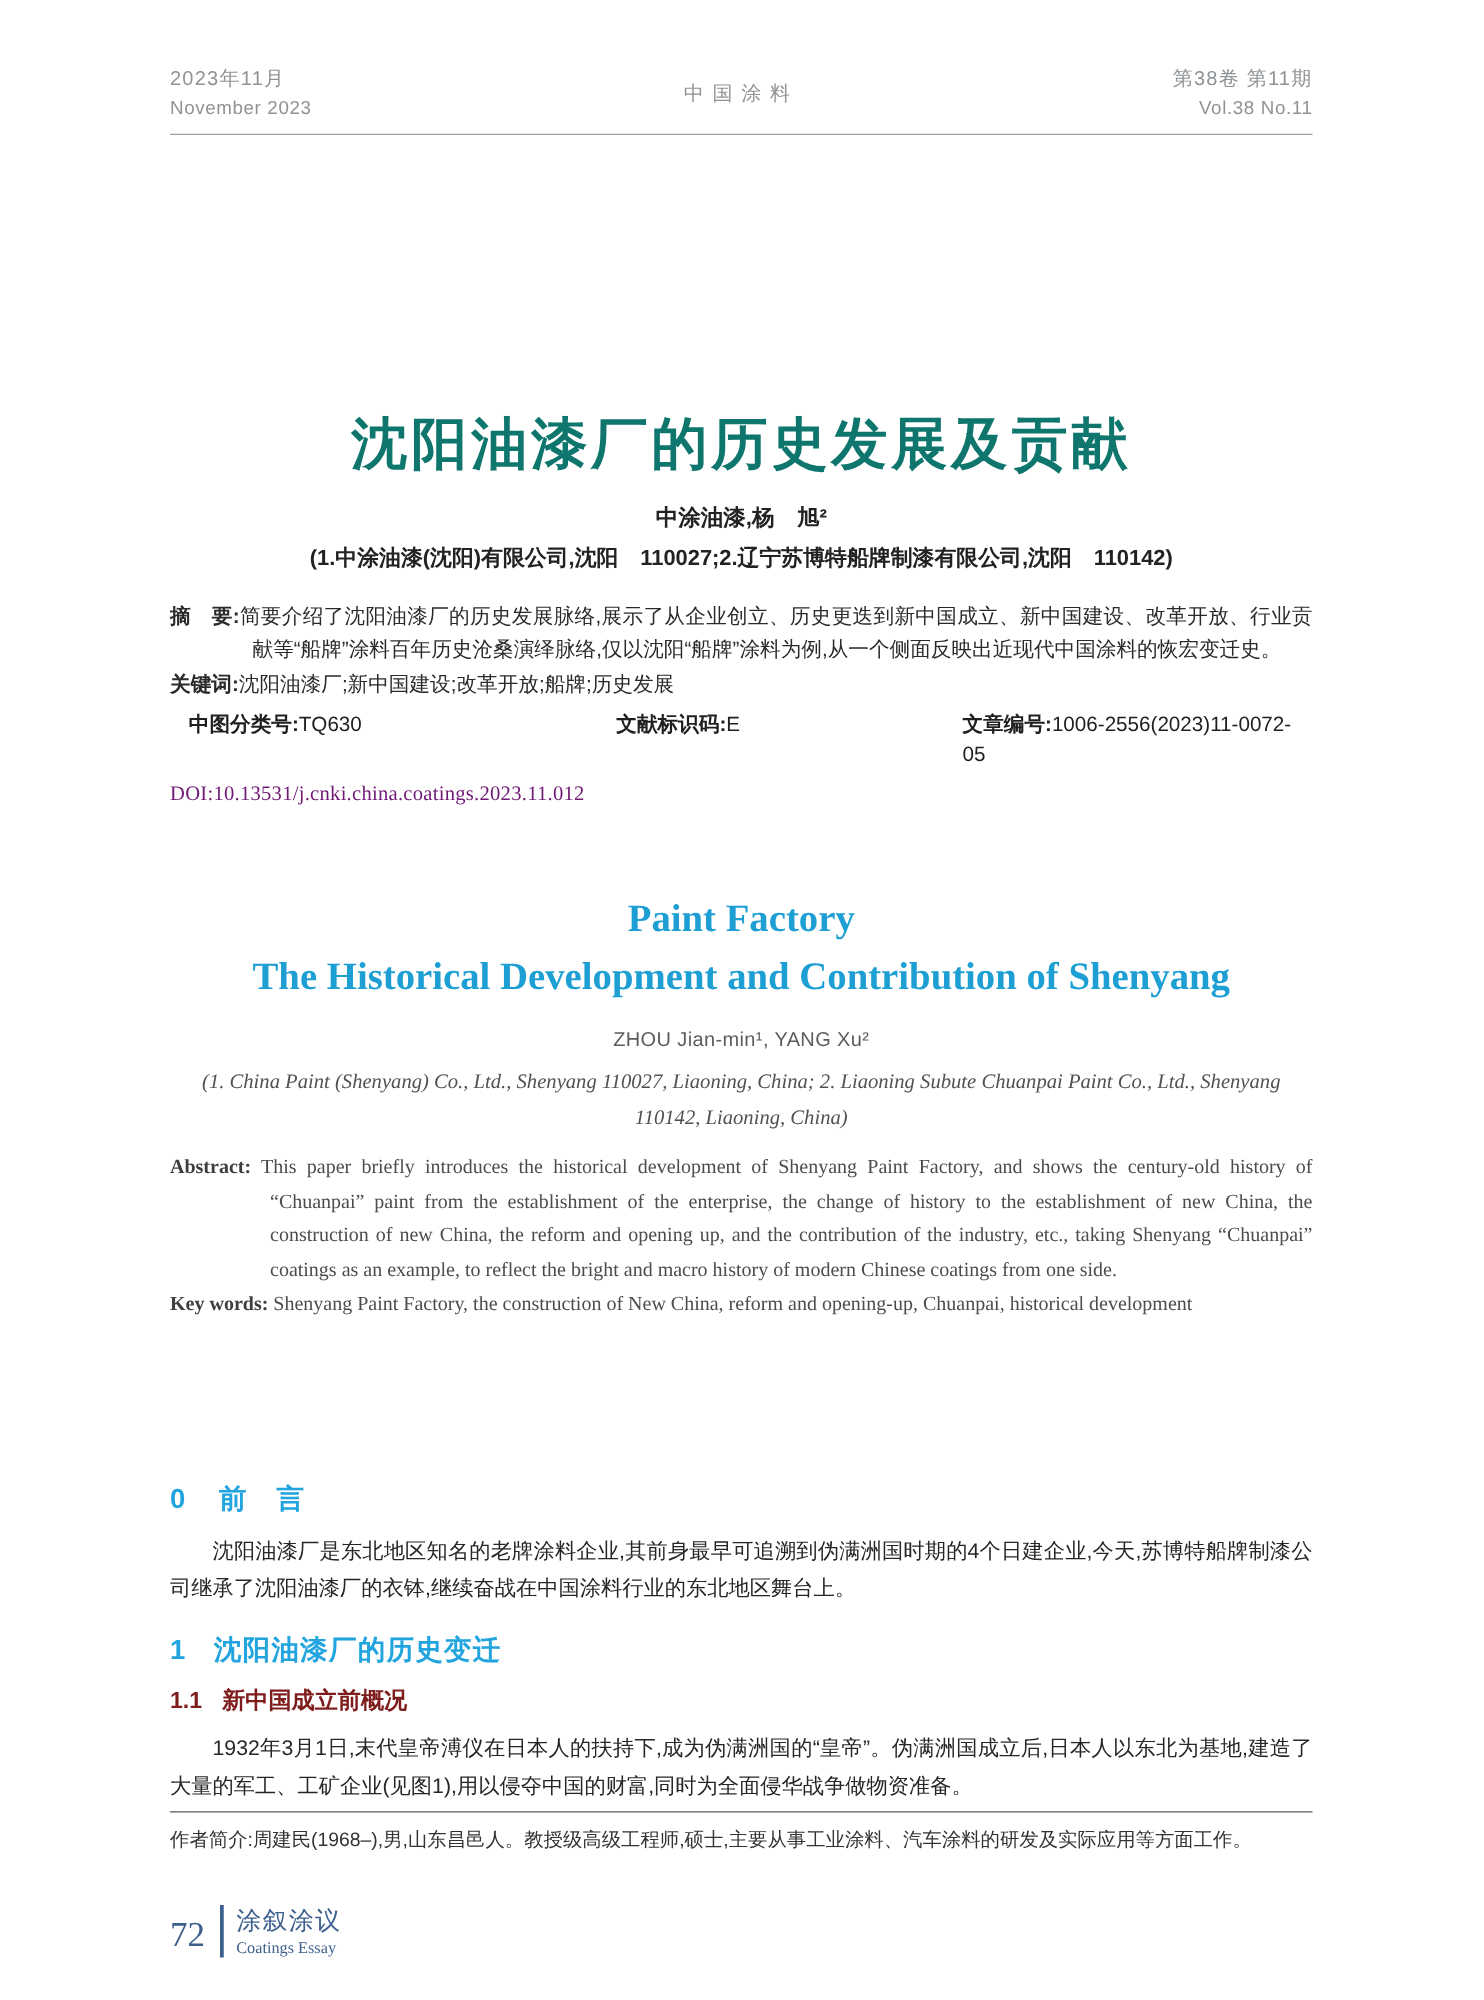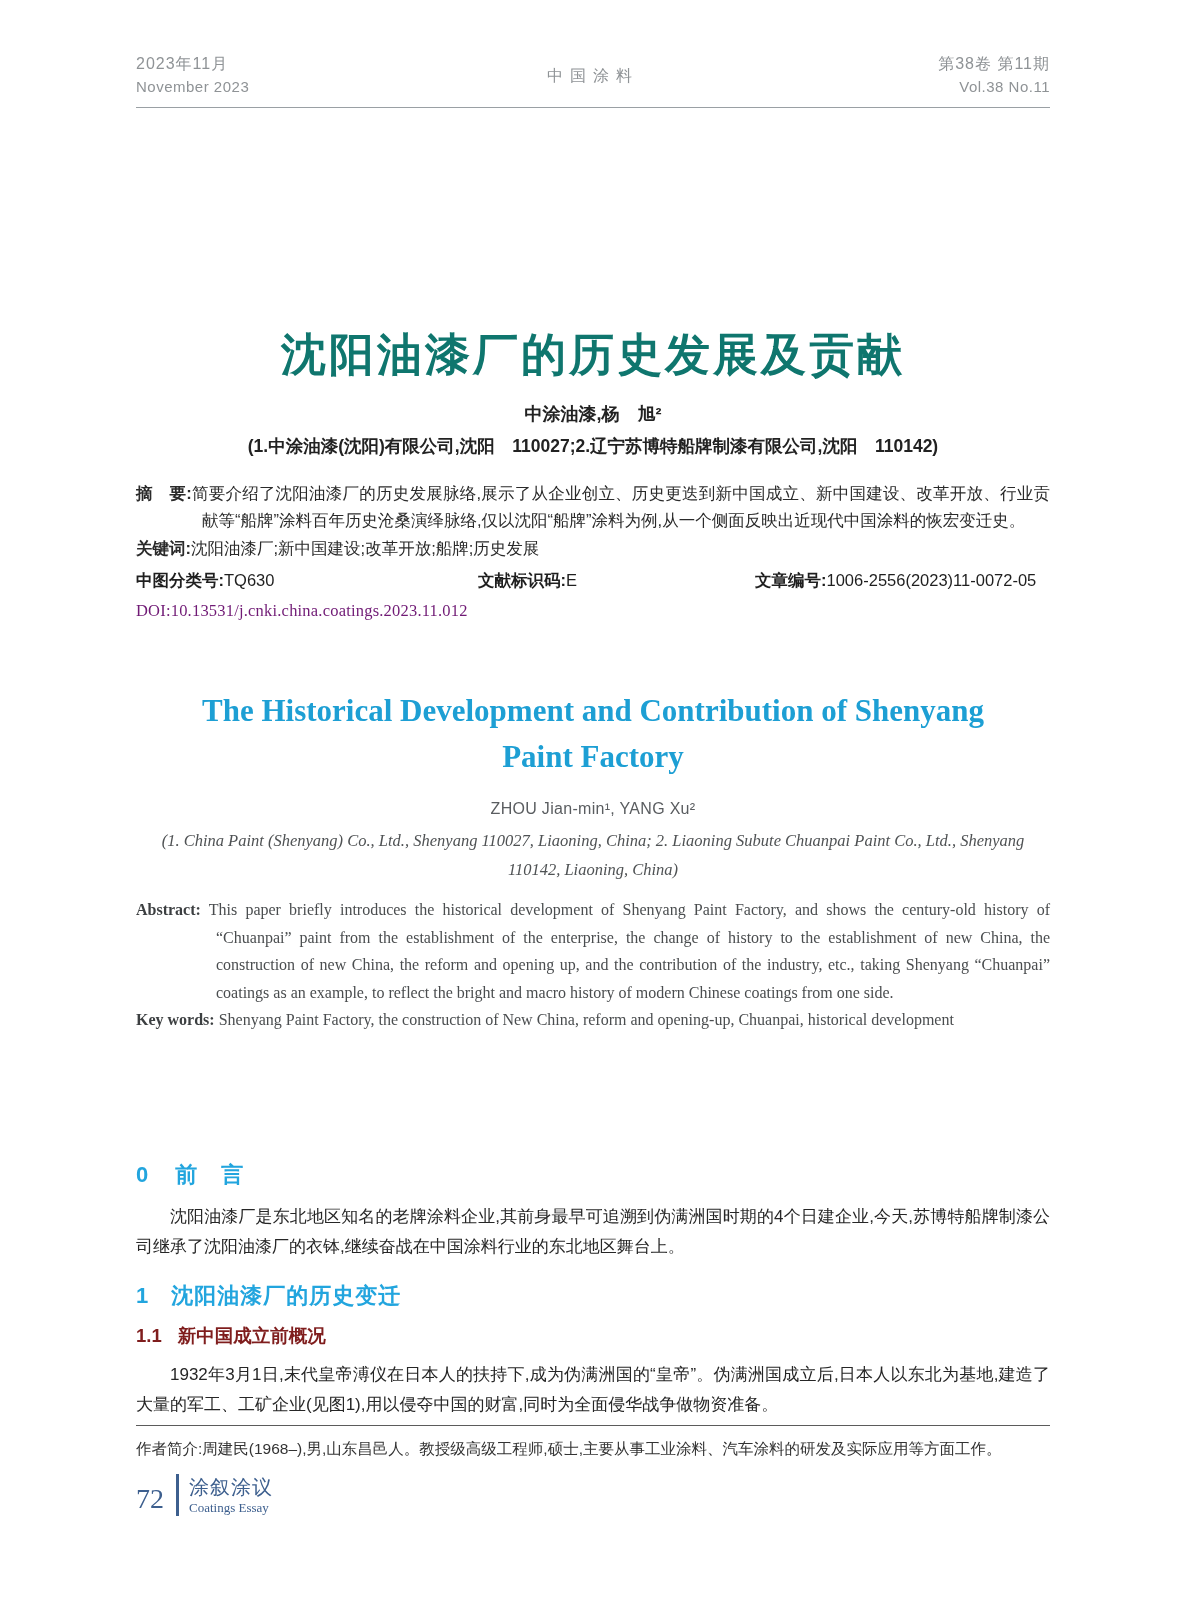--- a/index.html
+++ b/index.html
@@ -62,21 +62,21 @@
     margin-top: 1px;
     font-size: 16.5px; line-height: 27px;
     color: #2a2a2a;
   }
   .meta-row {
     margin-top: 6px;
     display: flex;
     font-size: 16.5px; line-height: 24px;
     color: #1f1f1f;
   }
-  .meta-row .m1 { width: 342px; }
+  .meta-row .m1 { width: 342px; margin-left: 15px; }
   .meta-row .m2 { width: 277px; }
   .meta-row .m3 { flex: 1; }
   .meta-row b { font-weight: bold; }
   .doi {
     margin-top: 8px;
     font-family: "Liberation Serif", serif;
     font-size: 16.5px; line-height: 22px; color: #701a75;
     letter-spacing: .2px;
   }
 
@@ -145,21 +145,21 @@
   
   .footnote {
     margin-top: 6px;
     border-top: 1.5px solid #5b5b5b;
     padding-top: 9px;
     font-size: 15.5px; line-height: 27px; color: #333;
   }
 
   
   .page-footer {
-    margin-top: 12px;
+    margin-top: 38px;
     display: flex; align-items: center;
     color: #3d5f8e;
   }
   .page-footer .pnum {
     font-family: "Liberation Serif", serif;
     font-size: 28px; line-height: 30px;
     padding-top: 8px;
   }
   .page-footer .vbar {
     width: 3px; height: 42px;
@@ -196,22 +196,22 @@
   <p class="keywords-cn"><b>关键词:</b><span>沈阳油漆厂;新中国建设;改革开放;船牌;历史发展</span></p>
 
   <div class="meta-row">
     <span class="m1"><b>中图分类号:</b><span>TQ630</span></span>
     <span class="m2"><b>文献标识码:</b><span>E</span></span>
     <span class="m3"><b>文章编号:</b><span>1006-2556(2023)11-0072-05</span></span>
   </div>
   <div class="doi">DOI:10.13531/j.cnki.china.coatings.2023.11.012</div>
 
   <h2 class="title-en">
+    <div>Paint Factory</div>
     <div>The Historical Development and Contribution of Shenyang</div>
-    <div>Paint Factory</div>
   </h2>
   <div class="authors-en">ZHOU Jian-min¹, YANG Xu²</div>
   <div class="affil-en">
     <div>(1. China Paint (Shenyang) Co., Ltd., Shenyang 110027, Liaoning, China; 2. Liaoning Subute Chuanpai Paint Co., Ltd., Shenyang</div>
     <div>110142, Liaoning, China)</div>
   </div>
 
   <p class="abstract-en"><b>Abstract:</b> <span>This paper briefly introduces the historical development of Shenyang Paint Factory, and shows the century-old history of “Chuanpai” paint from the establishment of the enterprise, the change of history to the establishment of new China, the construction of new China, the reform and opening up, and the contribution of the industry, etc., taking Shenyang “Chuanpai” coatings as an example, to reflect the bright and macro history of modern Chinese coatings from one side.</span></p>
   <p class="keywords-en"><b>Key words:</b> <span>Shenyang Paint Factory, the construction of New China, reform and opening-up, Chuanpai, historical development</span></p>
 

